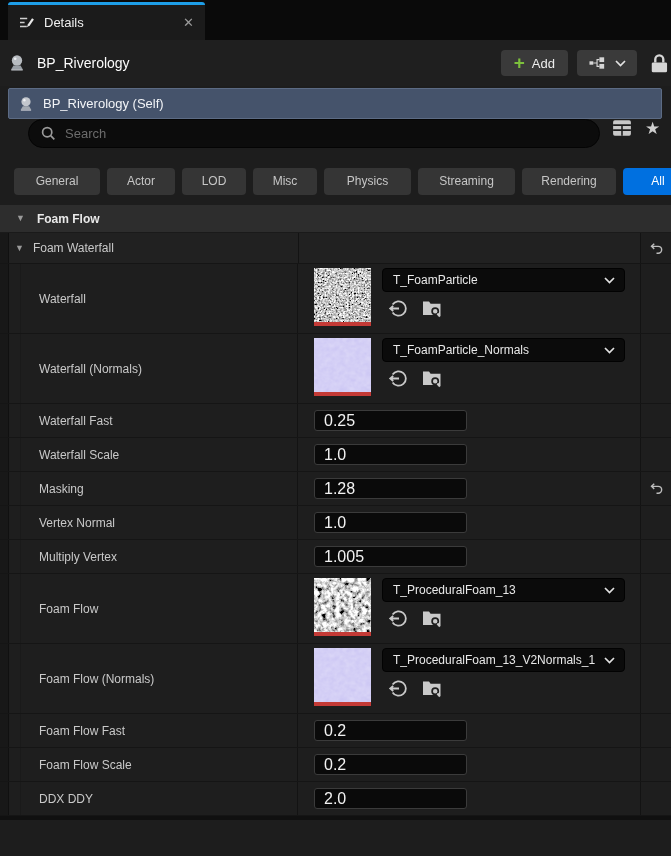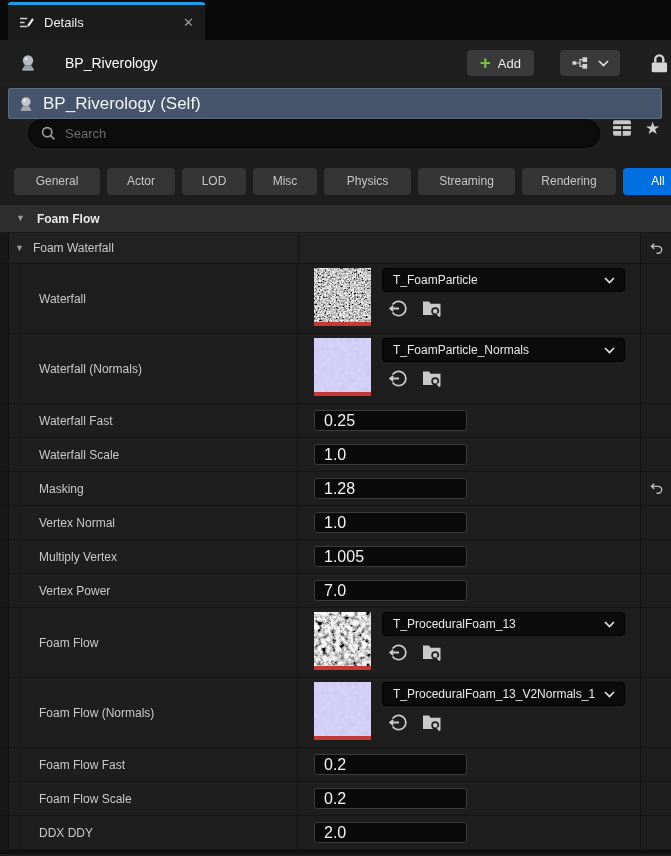--- a/index.html
+++ b/index.html
@@ -17,41 +17,41 @@
   .tab-well { height:40px; background:#0a0a0a; display:flex; align-items:stretch; padding-top:2px; }
   .tab {
     width:197px; margin-left:8px; background:#1b1b1b;
     border-top:3px solid #1e9ee8; border-radius:3px 3px 0 0;
     display:flex; align-items:center; padding:0 11px; gap:9px;
   }
   .tab-title { font-size:13px; color:#efefef; }
   .tab-close { margin-left:auto; color:#9b9b9b; font-size:13px; cursor:default; }
 
   
-  .hdr { height:46px; background:#1f1f1f; display:flex; align-items:center; padding-left:19px;gap:17px; }
+  .hdr { height:46px; background:#1f1f1f; display:flex; align-items:center; padding-left:8px; }
   .hdr-title { font-size:14px; color:#fdfdfd; margin-left:11px; }
   .add-btn {
     margin-left:auto; height:26px; padding:0 13px; border-radius:4px; background:#3a3a3a;
     display:flex; align-items:center; gap:7px; flex-shrink:0;
   }
   .add-plus { color:#7cc03c; font-size:19px; font-weight:700; line-height:1; margin-top:-2px; }
   .add-label { color:#ececec; font-size:13px; }
   .node-btn {
     margin-left:9px; height:26px; width:60px; border-radius:4px; background:#3a3a3a;
     display:flex; align-items:center; justify-content:center; gap:8px; flex-shrink:0;
   }
   .lock-wrap { margin-left:12px; flex-shrink:0; }
 
   
   .self-row {
     margin:2px 9px 0 8px; height:31px; background:#45536b;
     border:1px solid #5c6b84; border-radius:2px;
     display:flex; align-items:center; padding:0 9px; gap:9px;
   }
-  .self-label { font-size:17px; color:#f2f4f7; }
+  .self-label { font-size:13px; color:#f2f4f7; }
 
   
   .search-row { height:44px; display:flex; align-items:flex-start; padding-left:28px; }
   .search-pill {
     width:572px; height:29px; border-radius:15px; background:#0c0c0c;
     border:1px solid #040404; display:flex; align-items:center; padding:0 12px; gap:9px; flex-shrink:0;
   }
   .search-input {
     flex:1; background:transparent; border:none; outline:none;
     color:#dddddd; font-size:13px; font-family:"Liberation Sans",sans-serif;
@@ -465,40 +465,20 @@
     <div class="reset-cell">
       <span class="reset-icon" style="visibility: hidden;">
         <svg width="15" height="15" viewBox="0 0 16 16" fill="none" stroke="#bdbdbd" stroke-width="1.5">
           <path d="M5.6 3 L2.7 5.7 L5.6 8.4"></path>
           <path d="M2.9 5.7 H9.8 A3.7 3.7 0 0 1 9.8 13.1 H8"></path>
         </svg>
       </span>
     </div>
   </div>
 
-  <div class="prow h-num">
-    <div class="gutter"></div>
-    <div class="indent"></div>
-    <div class="name-cell">
-        <span class="pname">Vertex Power</span>
-      </div>
-    <div class="value-cell">
-      <div class="numbox">
-        <input class="num-input" type="text" value="7.0" style="">
-      </div>
-    </div>
-    <div class="reset-cell">
-      <span class="reset-icon" style="visibility: hidden;">
-        <svg width="15" height="15" viewBox="0 0 16 16" fill="none" stroke="#bdbdbd" stroke-width="1.5">
-          <path d="M5.6 3 L2.7 5.7 L5.6 8.4"></path>
-          <path d="M2.9 5.7 H9.8 A3.7 3.7 0 0 1 9.8 13.1 H8"></path>
-        </svg>
-      </span>
-    </div>
-  </div>
 
   <div class="prow h-tex">
     <div class="gutter"></div>
     <div class="indent"></div>
     <div class="name-cell">
         <span class="pname">Foam Flow</span>
       </div>
     <div class="value-cell">
       <div class="thumb">
         <svg class="vt-foam" width="57" height="54">

